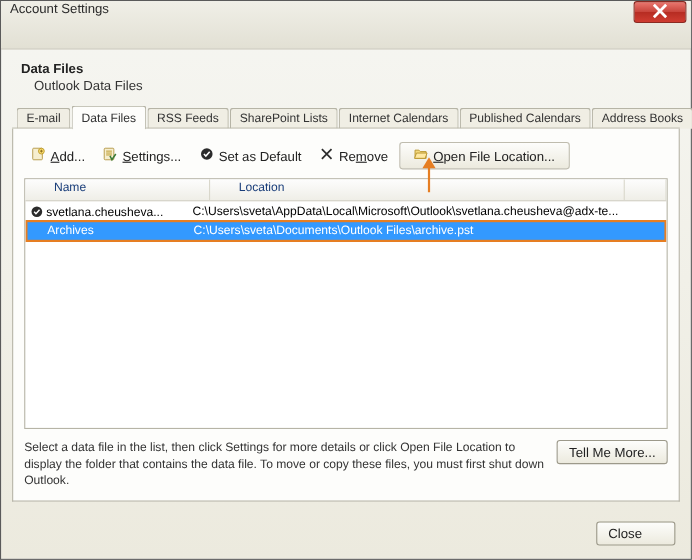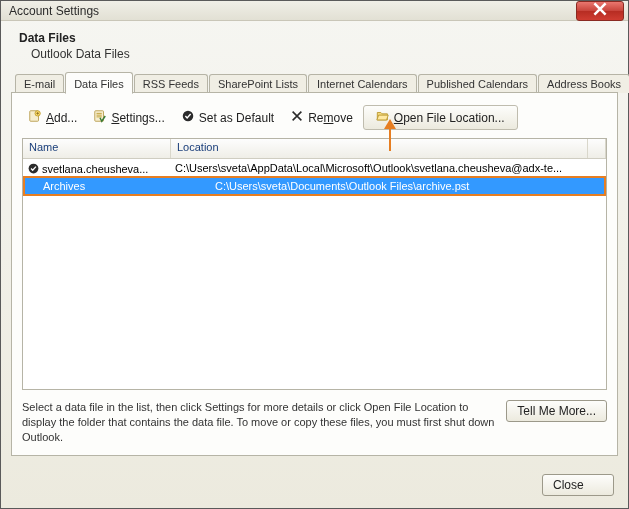--- a/index.html
+++ b/index.html
@@ -16,25 +16,24 @@
   .window {
     width: 629px;
     height: 509px;
     border: 1px solid #5a5a5a;
     background: linear-gradient(#f6f6f2, #eceade);
     display: flex;
     flex-direction: column;
     box-shadow: 0 0 6px rgba(0,0,0,0.25);
   }
   .titlebar {
-    height: 20px;
+    height: 44px;
     background: linear-gradient(#f0efe7, #e2e0d4);
     border-bottom: 1px solid #c9c6b8;
     display: flex;
-    align-items: center;
     padding-left: 8px;
   }
   .titlebar .title { color: #2b2b2b; flex: 1; }
   .titlebar .close {
     width: 48px;
     height: 20px;
     margin-right: 4px;
     background: linear-gradient(#e9776f, #c8443b 49%, #b62c22 50%, #cf3c31);
     border: 1px solid #8a2a22;
     border-radius: 3px;
@@ -135,20 +134,21 @@
     display: flex;
     background: linear-gradient(#fdfdfd, #efeee7);
     border-bottom: 1px solid #cfcdc1;
     height: 20px;
   }
   .lv-header .col {
     padding: 2px 6px;
     color: #1a3e7a;
     border-right: 1px solid #d9d7cb;
     font-size: 11px;
+    margin-left: 20px;
   }
   .col-name { width: 148px; flex: none; }
   .col-loc { flex: 1; }
   .col-pad { width: 18px; flex: none; border-right: none; }
   .lv-body { flex: 1; overflow: hidden; }
   .row {
     display: flex;
     align-items: center;
     height: 18px;
     font-size: 11px;
@@ -158,21 +158,20 @@
     white-space: nowrap;
     overflow: hidden;
     text-overflow: ellipsis;
     padding: 1px 4px;
   }
   .cell-name { width: 148px; flex: none; display: flex; align-items: flex-end; gap: 2px; }
   .cell-loc { flex: 1; }
   .row.selected {
     background: #3399ff;
     color: #fff;
-    gap: 39px;
   }
   .row.selected.hl {
     outline: 2px solid #e67e22;
     outline-offset: -1px;
     margin: 0 1px;
   }
   .footer-area {
     display: flex;
     gap: 4px;
     align-items: flex-start;

